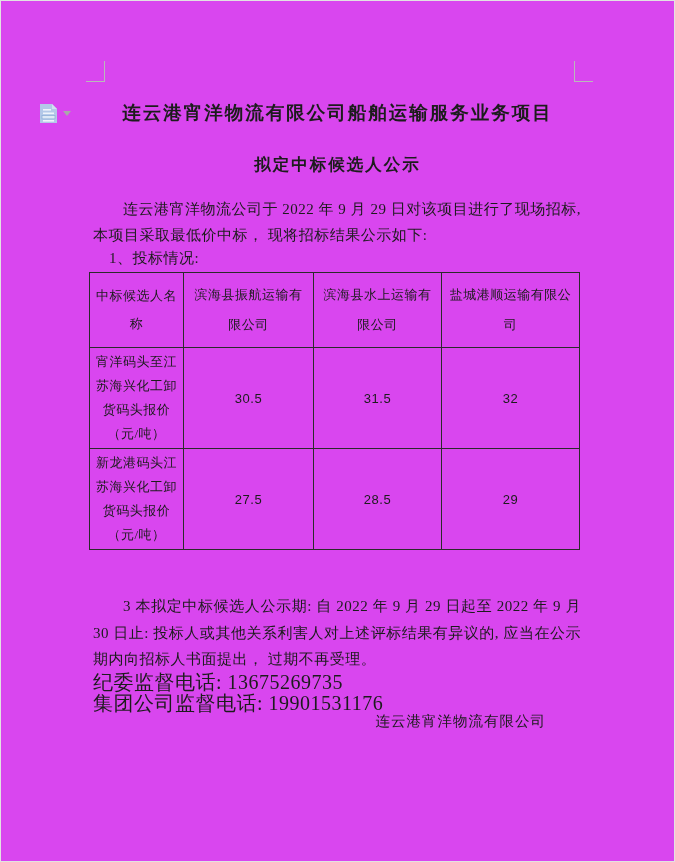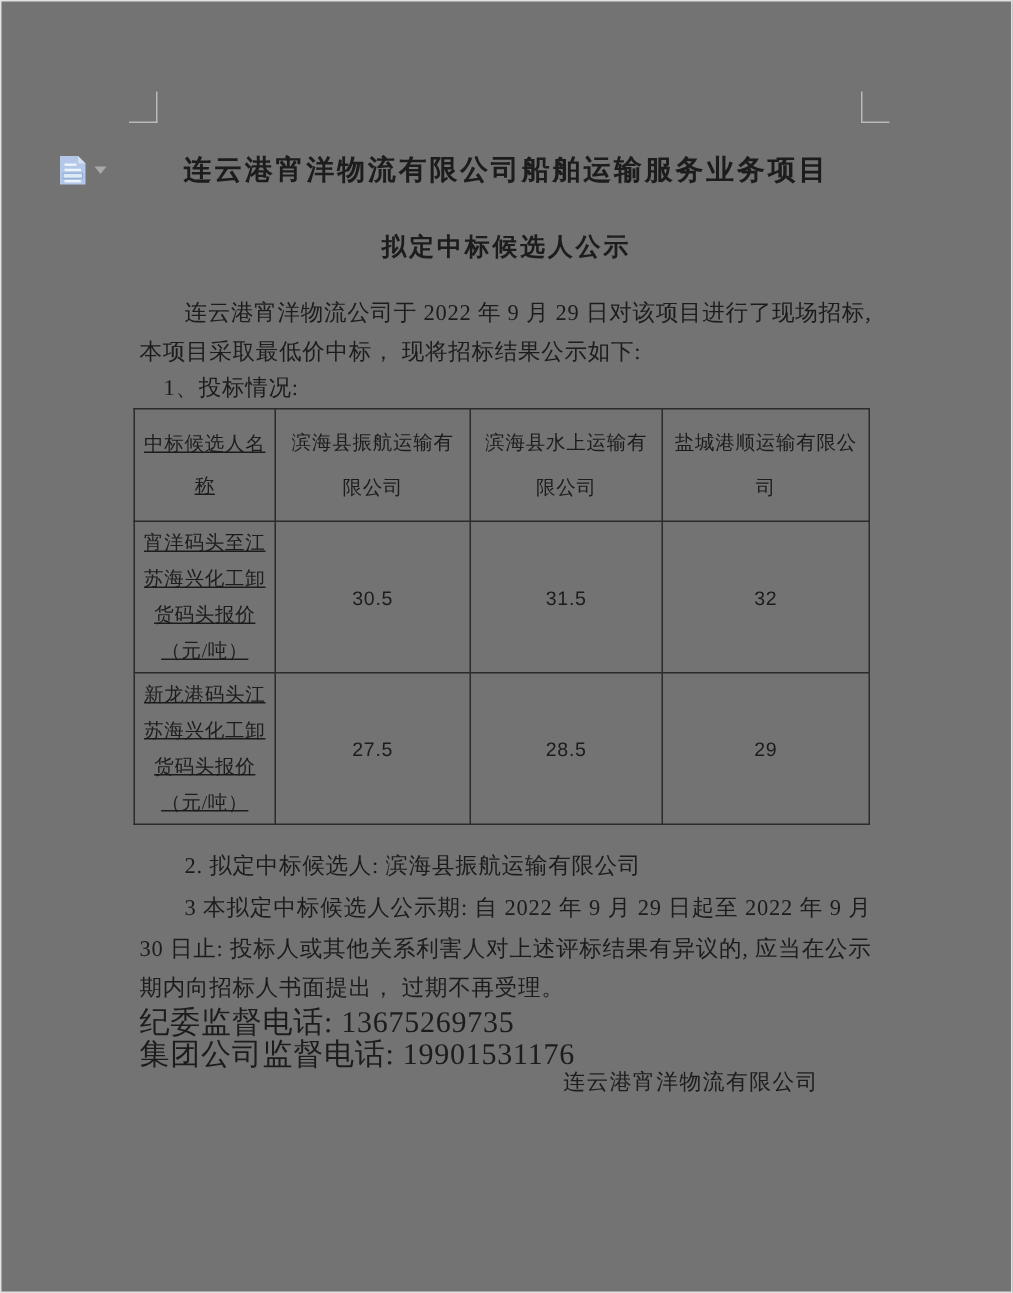--- a/index.html
+++ b/index.html
@@ -5,21 +5,21 @@
   html, body {
     margin: 0;
     padding: 0;
     background: #ffffff;
     font-family: "Liberation Serif", "DejaVu Serif", serif;
   }
   .page {
     position: relative;
     width: 675px;
     height: 862px;
-    background: #737373;
+    background: #d946ef;
     border: 1px solid #e2e2e2;
     box-sizing: border-box;
     overflow: hidden;
     color: #1c1c1c;
   }
   
   .cropmark {
     position: absolute;
     width: 18px;
     height: 20px;
@@ -111,21 +111,20 @@
   table.bid col.c4 { width: 138px; }
   tr.hdr     { height: 32px; }
   tr.names   { height: 75px; }
   tr.price-a { height: 98px; }
   tr.price-b { height: 89px; margin-left: 30px; }
   td.rowlabel {
     text-align: justify;
     text-justify: inter-character;
     line-height: 24px;
     padding: 2px 7px;
-    text-decoration: underline;
   }
   tr.names td.rowlabel {
     text-align: center;
     line-height: 28px;
   }
   td.company { line-height: 30px; font-size: 13.5px; }
   td.num { font-size: 14px; font-family: "Liberation Sans", "DejaVu Sans", sans-serif; }
   .sect2 {
     position: absolute;
     left: 92px;
@@ -213,21 +212,20 @@
     </tr>
     <tr class="price-b">
       <td class="rowlabel">新龙港码头江苏海兴化工卸货码头报价（元/吨）</td>
       <td class="num">27.5</td>
       <td class="num">28.5</td>
       <td class="num">29</td>
     </tr>
   </tbody>
     </table>
 
-  <div class="sect2">2. 拟定中标候选人: 滨海县振航运输有限公司</div>
   <div class="para sect3">3 本拟定中标候选人公示期: 自 2022 年 9 月 29 日起至 2022 年 9 月 30 日止: 投标人或其他关系利害人对上述评标结果有异议的, 应当在公示期内向招标人书面提出， 过期不再受理。</div>
 
   <div class="phones">
     <div>纪委监督电话: 13675269735</div>
     <div>集团公司监督电话: 19901531176</div>
   </div>
 
   <div class="sign-company">连云港宵洋物流有限公司</div>
 
 </div>

